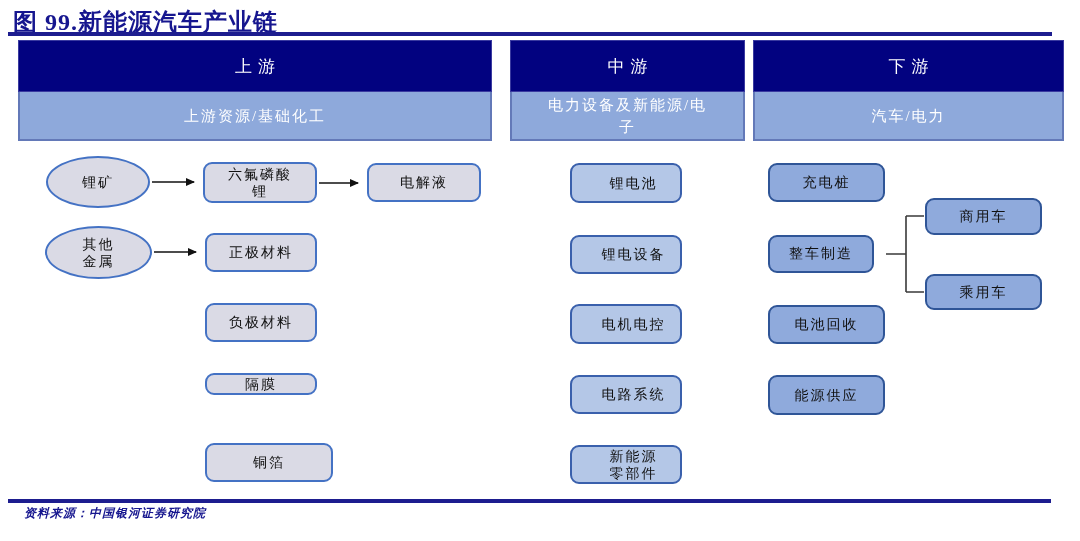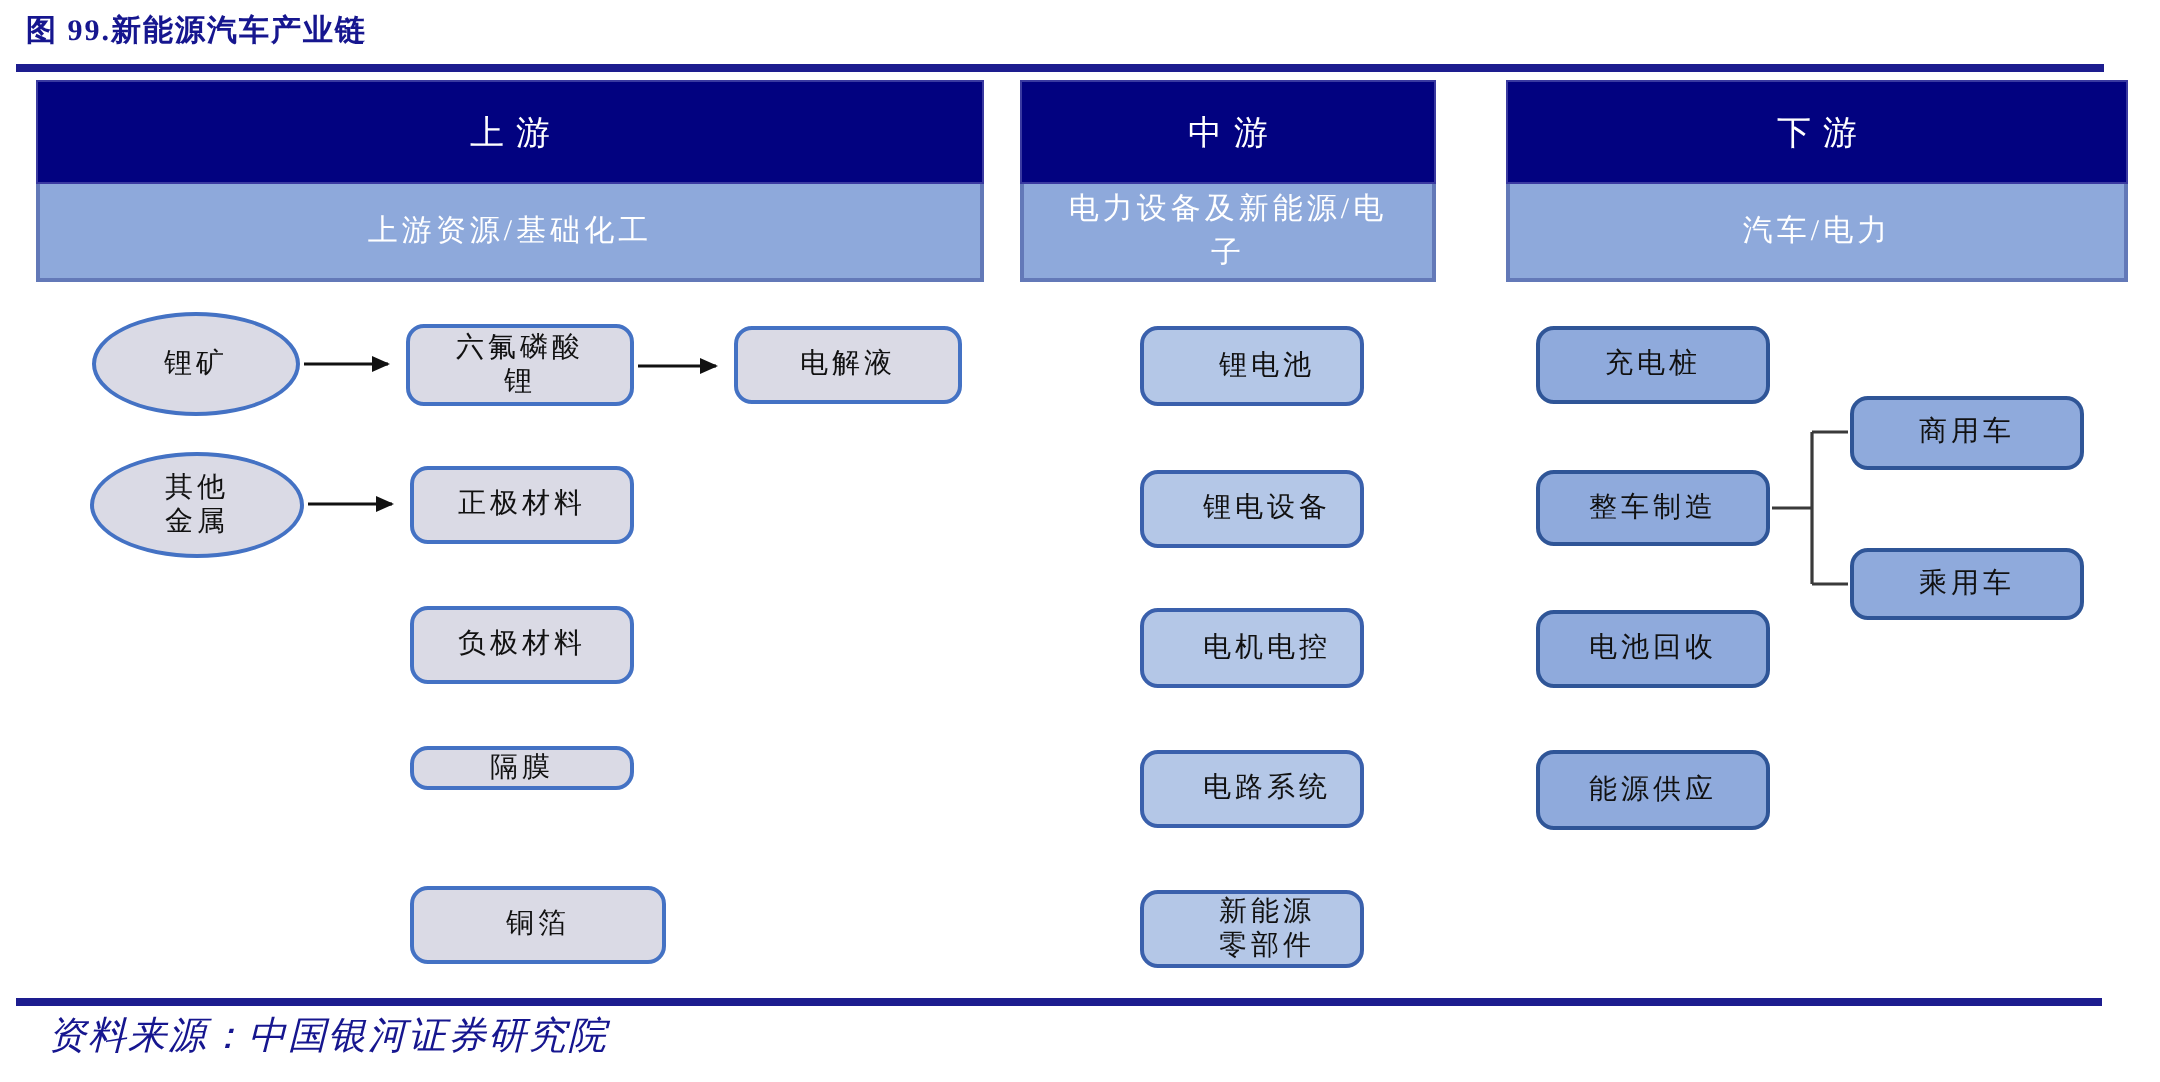--- a/index.html
+++ b/index.html
@@ -5,36 +5,36 @@
   html,body{margin:0;padding:0;background:#ffffff;}
   .page{
     position:relative;
     width:1080px;height:541px;
     background:#ffffff;
     font-family:"Liberation Serif", serif;
     overflow:hidden;
   }
   .title{
     position:absolute;left:13px;top:6px;
-    font-size:15px;font-weight:bold;color:#16168F;
+    font-size:24px;font-weight:bold;color:#16168F;
     letter-spacing:1px;white-space:nowrap;
   }
   .rule{position:absolute;background:#1D1D8F;}
   .top-rule{left:8px;top:32px;width:1044px;height:4px;}
   .bottom-rule{left:8px;top:499px;width:1043px;height:4px;}
   .source{
     position:absolute;left:24px;top:505px;
-    font-size:19px;font-style:italic;font-weight:normal;
+    font-size:12px;font-style:italic;font-weight:bold;
     color:#16168F;letter-spacing:1px;white-space:nowrap;
   }
 
   
   .col{position:absolute;top:40px;}
   .col-up{left:18px;width:474px;}
-  .col-mid{left:510px;width:208px;}
+  .col-mid{left:510px;width:235px;}
   .col-down{left:753px;width:311px;}
   .col-header{
     height:52px;background:#020280;border:1px solid #3A3AA0;
     box-sizing:border-box;
     display:flex;align-items:center;justify-content:center;
     color:#ffffff;font-size:17px;letter-spacing:6px;text-indent:6px;text-align:right;
   }
   .col-sub{
     height:49px;background:#8EA9DB;
     border:2px solid #6379B8;border-top:none;
@@ -129,21 +129,21 @@
   <div class="node box mid-box" style="left:570px;top:375px;width:112px;height:39px;">
     <span class="lbl">电路系统</span>
   </div>
   <div class="node box mid-box" style="left:570px;top:445px;width:112px;height:39px;">
     <span class="lbl w3">新能源零部件</span>
   </div>
 
   <div class="node box down-box" style="left:768px;top:163px;width:117px;height:39px;">
     <span class="lbl">充电桩</span>
   </div>
-  <div class="node box down-box" style="left:768px;top:235px;width:117px;height:38px;">
+  <div class="node box down-box" style="left:768px;top:235px;width:106px;height:38px;font-family:Liberation Mono, monospace;">
     <span class="lbl">整车制造</span>
   </div>
   <div class="node box down-box" style="left:925px;top:198px;width:117px;height:37px;">
     <span class="lbl">商用车</span>
   </div>
   <div class="node box down-box" style="left:925px;top:274px;width:117px;height:36px;">
     <span class="lbl">乘用车</span>
   </div>
   <div class="node box down-box" style="left:768px;top:305px;width:117px;height:39px;">
     <span class="lbl">电池回收</span>

